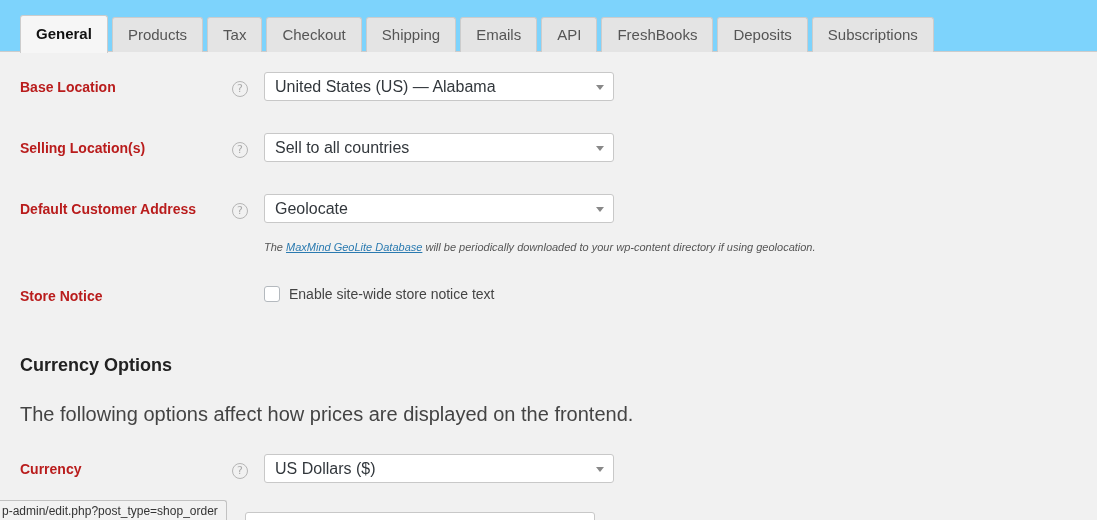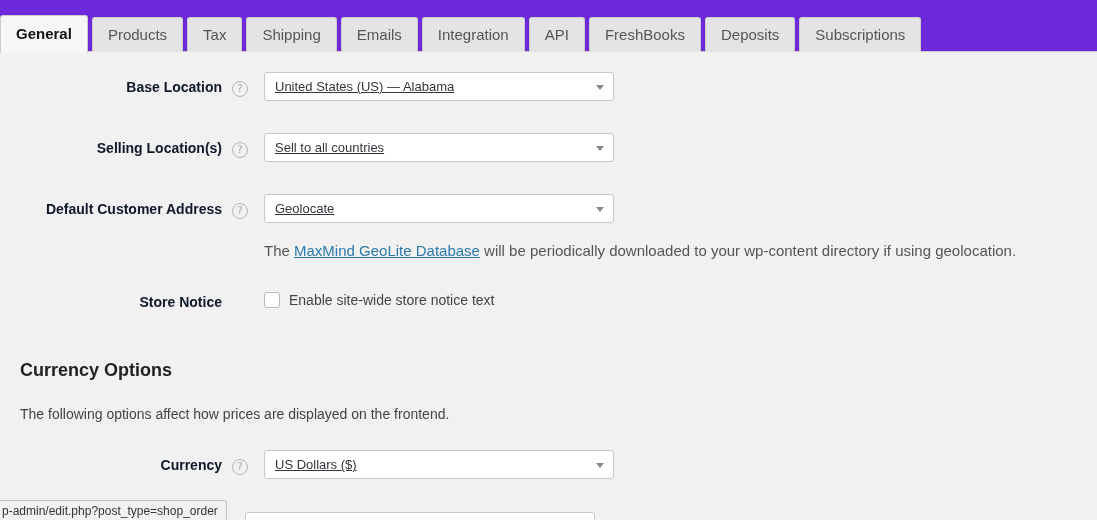--- a/index.html
+++ b/index.html
@@ -13,22 +13,22 @@
     font-family: "Liberation Sans", "DejaVu Sans", sans-serif;
     font-size: 14px;
     color: #444;
     -webkit-font-smoothing: antialiased;
   }
 
   
   .tab-wrap {
     position: relative;
     height: 52px;
-    padding: 9px 0 0 0;
-    background: #6d28d9;
+    padding: 9px 0 0 20px;
+    background: #7dd3fc;
   }
   .tab-underline {
     position: absolute;
     left: 0; right: 0; bottom: 0;
     height: 1px;
     background: #ccc;
   }
   .tabs {
     position: relative;
     display: flex;
@@ -72,39 +72,39 @@
     font-size: 18px;
     font-weight: bold;
     color: #222;
     margin: 17px 0 0 0;
     padding: 0;
     line-height: 1.4;
   }
   h2.section-title.currency { margin-top: 28px; }
 
   p.section-desc {
-    font-size: 14px;
+    font-size: 20px;
     color: #444;
     margin: 21px 0 12px 0;
     line-height: 1.5;
   }
 
   table.form-table {
     width: 100%;
     border-collapse: collapse;
     margin-top: 7px;
   }
   table.form-table tr { vertical-align: top; }
 
   th.row-label {
     width: 212px;
-    text-align: right;
+    text-align: left;
     font-weight: bold;
     font-size: 14px;
-    color: #0f172a;
+    color: #b91c1c;
     padding: 19px 10px 19px 0;
     line-height: 1.3;
   }
   td.tip-cell {
     width: 32px;
     padding: 20px 0 19px 0;
     vertical-align: top;
   }
   td.field-cell {
     padding: 13px 0 13px 0;
@@ -134,39 +134,39 @@
     height: 29px;
     background: #fff;
     border: 1px solid #c8c8c8;
     border-radius: 3px;
     cursor: pointer;
   }
   .select .select-value {
     display: block;
     padding: 0 28px 4px 10px;
     line-height: 27px;
-    font-size: 13px;
+    font-size: 16px;
     color: #32373c;
     white-space: nowrap;
     overflow: hidden;
     text-overflow: ellipsis;
-    text-decoration: underline;
   }
   .select .caret {
     position: absolute;
     right: 9px; top: 12px;
     width: 0; height: 0;
     border-left: 4px solid transparent;
     border-right: 4px solid transparent;
     border-top: 5px solid #888;
   }
 
   
   .field-desc {
-    font-size: 15px;
+    font-style: italic;
+    font-size: 11px;
     color: #555;
     margin: 11px 0 0 0;
     line-height: 1.4;
   }
   .field-desc a {
     color: #2a7ab0;
     text-decoration: underline;
   }
 
   
@@ -225,23 +225,23 @@
   }
 </style>
 </head>
 <body>
 
 <div class="tab-wrap">
   <div class="tabs">
     <a class="tab active">General</a>
     <a class="tab">Products</a>
     <a class="tab">Tax</a>
+    <a class="tab">Checkout</a>
     <a class="tab">Shipping</a>
     <a class="tab">Emails</a>
-    <a class="tab">Integration</a>
     <a class="tab">API</a>
     <a class="tab">FreshBooks</a>
     <a class="tab">Deposits</a>
     <a class="tab">Subscriptions</a>
   </div>
   <div class="tab-underline"></div>
 </div>
 
 <div class="content">
 

